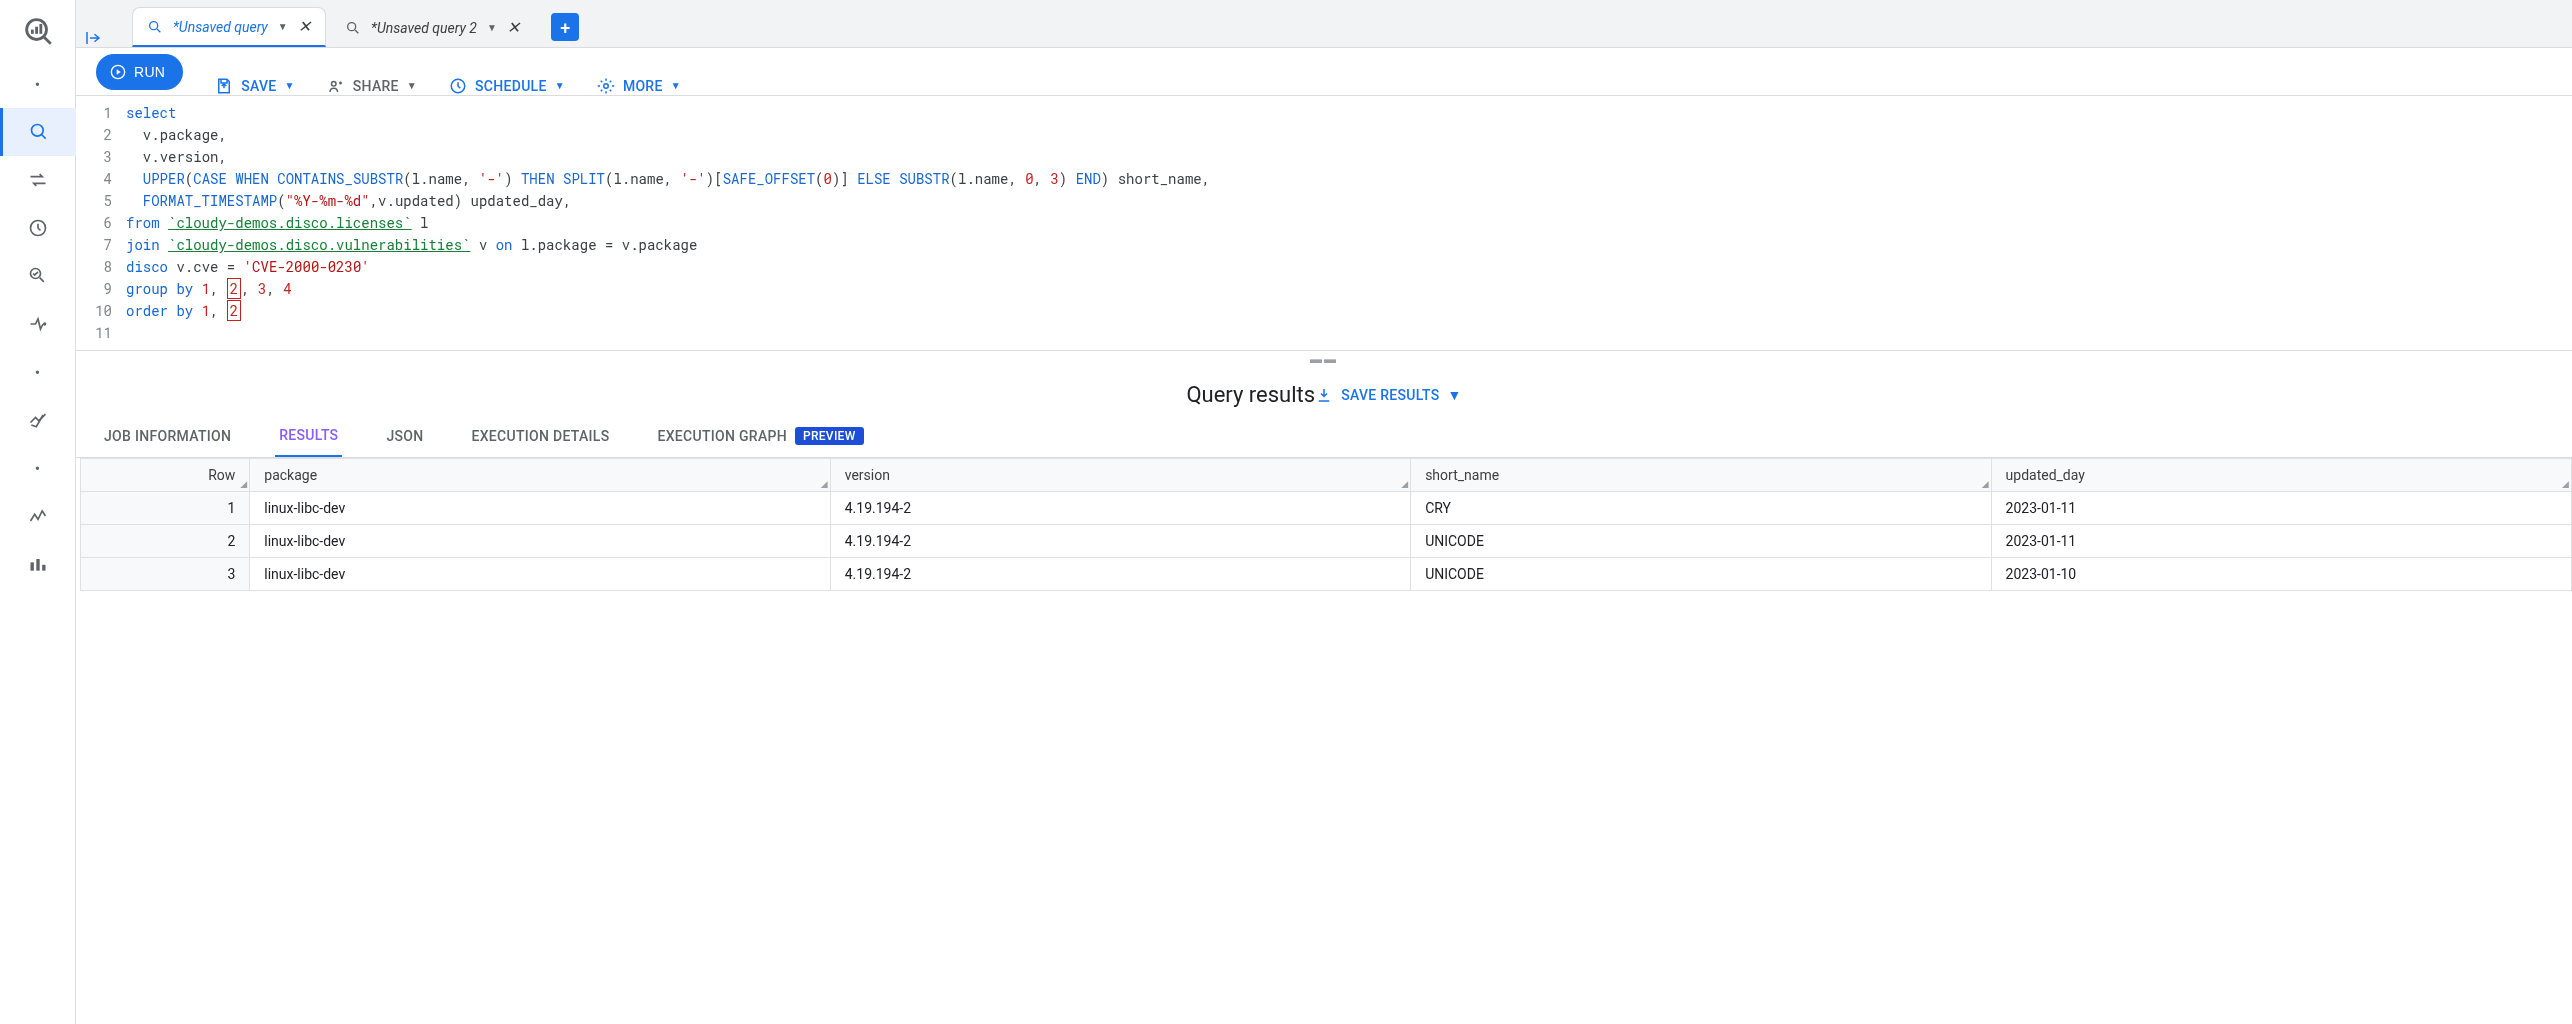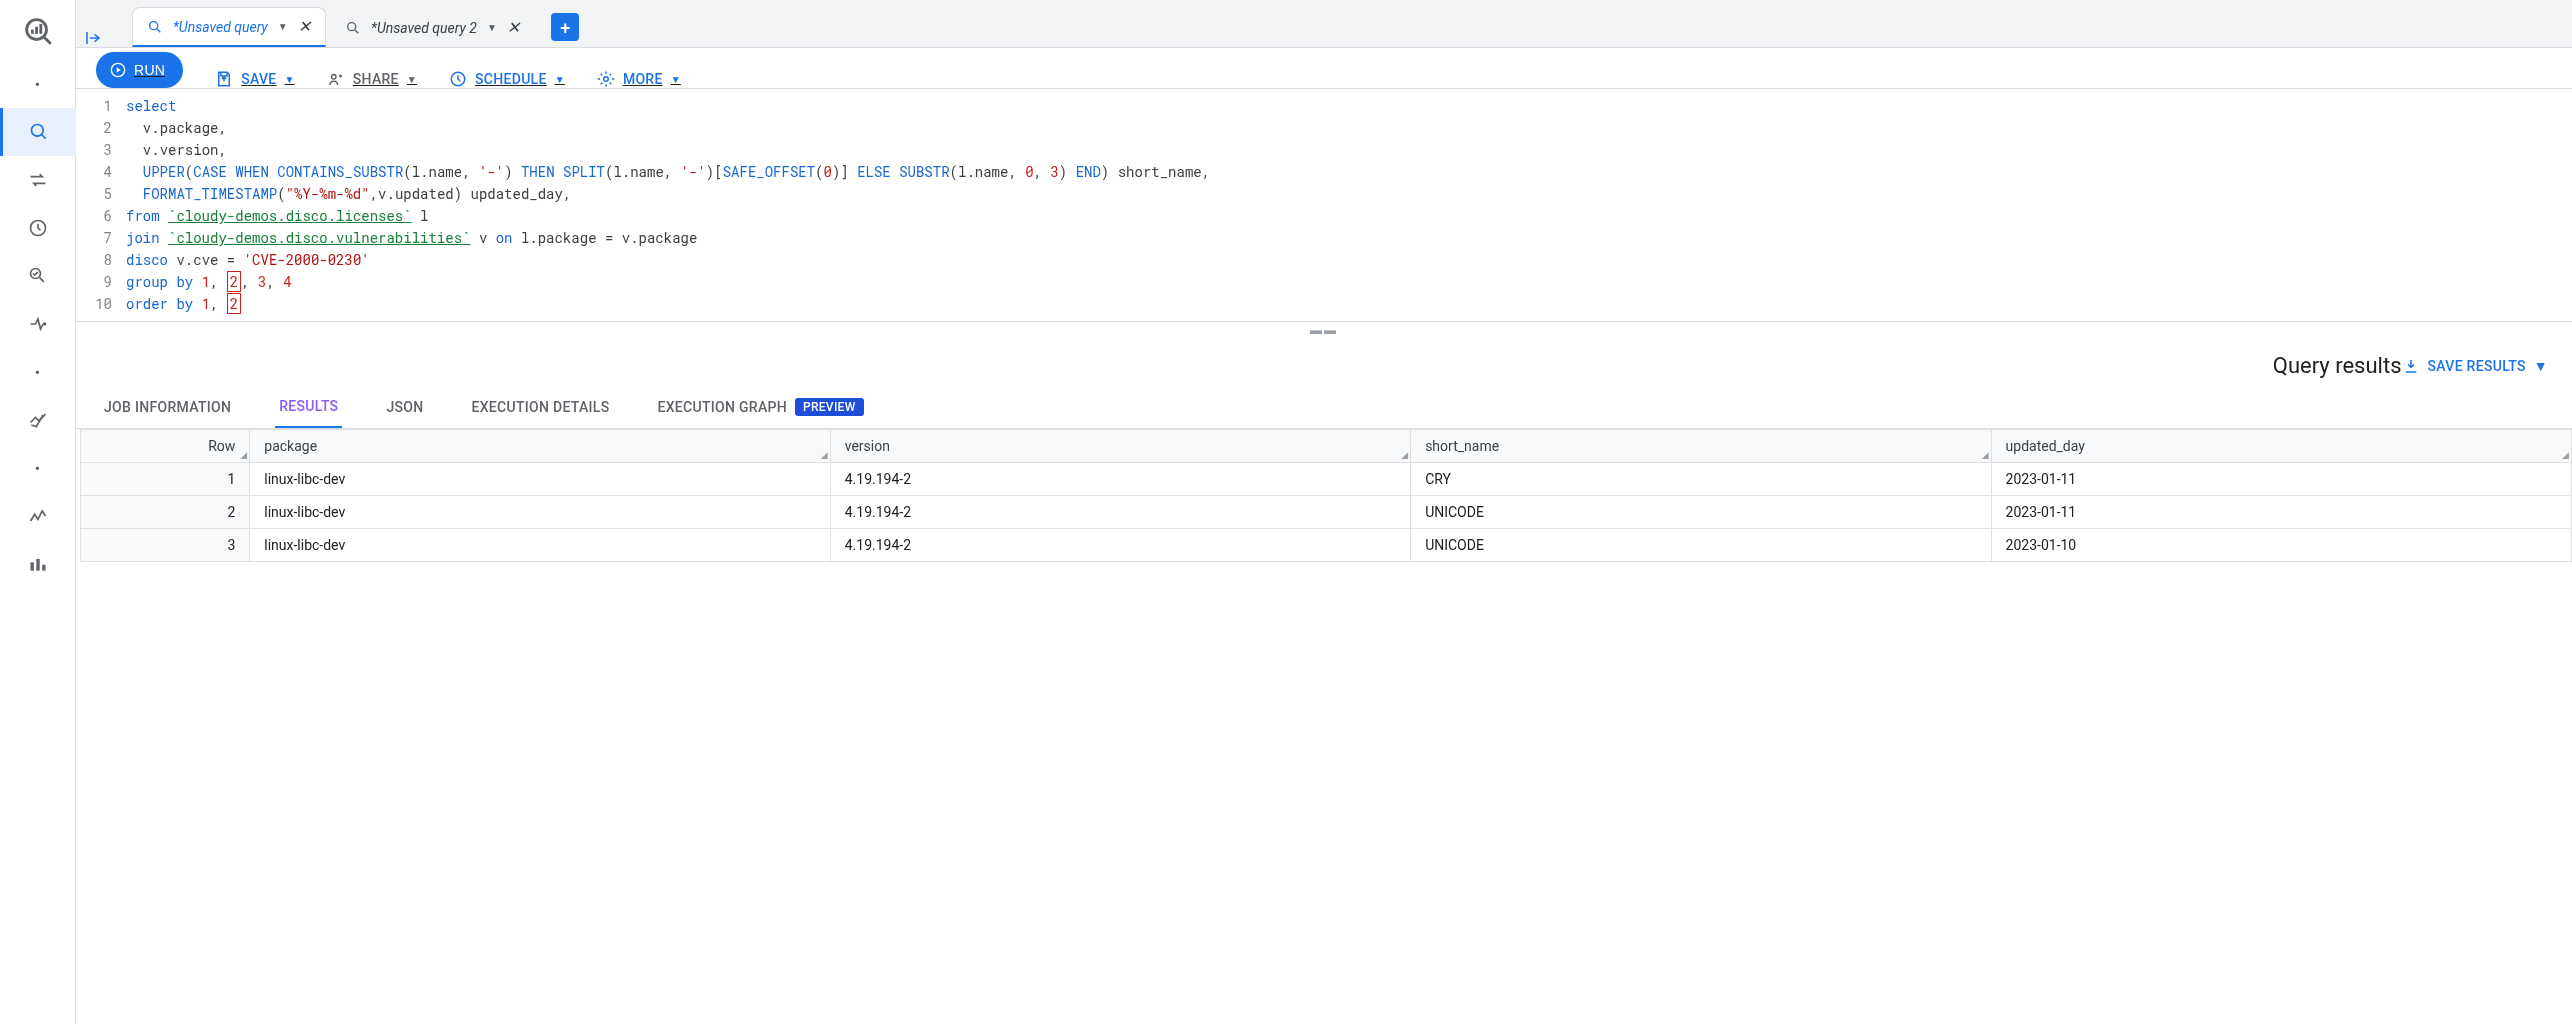--- a/index.html
+++ b/index.html
@@ -17,21 +17,21 @@
 
 .tabs-row { display: flex; align-items: flex-end; height: 48px; background: #f1f3f4; border-bottom: 1px solid #dadce0; padding-left: 8px; }
 .tab { display: flex; align-items: center; height: 40px; padding: 0 14px; border: 1px solid transparent; border-bottom: none; border-radius: 8px 8px 0 0; margin-right: 4px; color: #3c4043; cursor: pointer; gap: 10px; font-style: italic; }
 .tab.active { background: #fff; border-color: #dadce0; border-bottom: 2px solid #1a73e8; color: #1a73e8; }
 .tab .tab-icon { color: #1a73e8; }
 .tab.inactive .tab-icon { color: #5f6368; }
 .tab .caret { font-size: 10px; color: #5f6368; }
 .tab .close { color: #3c4043; font-size: 16px; }
 .tab-add { width: 28px; height: 28px; background: #1a73e8; color: #fff; display: flex; align-items: center; justify-content: center; border-radius: 4px; margin-left: 12px; margin-bottom: 6px; cursor: pointer; font-size: 18px; font-weight: 500; }
 
-.toolbar { height: 41px; display: flex; align-items: flex-end; padding: 0 20px; gap: 32px; border-bottom: 1px solid #dadce0; text-decoration: underline; }
+.toolbar { height: 48px; display: flex; align-items: center; padding: 0 20px; gap: 32px; border-bottom: 1px solid #dadce0; }
 .run-btn { background: #1a73e8; color: #fff; border: none; border-radius: 18px; height: 36px; padding: 0 18px 0 14px; display: flex; align-items: center; gap: 8px; font-weight: 500; font-size: 14px; cursor: pointer; letter-spacing: 0.3px; }
 .tool-btn { display: flex; align-items: center; gap: 8px; color: #1a73e8; font-weight: 500; cursor: pointer; letter-spacing: 0.3px; margin-top: 28px; }
 .tool-btn .caret { font-size: 10px; }
 .tool-btn .ticon { font-size: 16px; }
 .tool-btn.muted { color: #5f6368; }
 .tool-btn.muted .ticon { color: #5f6368; }
 
 .editor { font-family: "Roboto Mono", Menlo, Consolas, monospace; font-size: 14px; line-height: 22px; padding: 6px 0; background: #fff; }
 .editor-line { display: flex; }
 .gutter { width: 50px; text-align: right; padding-right: 14px; color: #80868b; user-select: none; }
@@ -41,21 +41,21 @@
 .str { color: #b31412; }
 .num { color: #c5221f; }
 .id-under { color: #188038; text-decoration: underline; text-decoration-color: #188038; }
 .punct { color: #3c4043; }
 .plain { color: #3c4043; }
 .field { color: #3c4043; }
 .box2 { border: 1px solid #c5221f; padding: 0 2px; }
 
 .drag-handle { height: 16px; display: flex; align-items: center; justify-content: center; border-top: 1px solid #dadce0; color: #9aa0a6; font-size: 12px; letter-spacing: 2px; }
 
-.results-header { display: flex; align-items: center; justify-content: flex-end; padding: 16px 24px 8px 24px; }
+.results-header { display: flex; align-items: center; justify-content: center; padding: 16px 24px 8px 24px; }
 .results-header h2 { font-size: 22px; font-weight: 400; color: #202124; }
 .save-results { color: #1a73e8; font-weight: 500; display: flex; align-items: center; gap: 8px; cursor: pointer; letter-spacing: 0.3px; }
 
 .result-tabs { display: flex; border-bottom: 1px solid #dadce0; padding-left: 24px; gap: 40px; }
 .result-tab { padding: 12px 4px; color: #5f6368; font-weight: 500; letter-spacing: 0.3px; cursor: pointer; display: flex; align-items: center; gap: 8px; }
 .result-tab.active { color: #8b5cf6; border-bottom: 2px solid #1a73e8; }
 .preview-badge { background: #1d4ed8; color: #fff; padding: 2px 8px; border-radius: 3px; font-size: 12px; font-weight: 500; }
 
 .data-table { border-collapse: collapse; margin-left: 4px; }
 .data-table th, .data-table td { border: 1px solid #e0e0e0; padding: 8px 14px; text-align: left; font-weight: 400; }
@@ -253,20 +253,24 @@
           <span class="gutter">8</span>
           <span class="code"><span class="kw">disco</span> <span class="plain">v</span><span class="punct">.</span><span class="field">cve</span> <span class="punct">=</span> <span class="str">'CVE-2000-0230'</span></span>
         </div>
       <div class="editor-line">
           <span class="gutter">9</span>
           <span class="code"><span class="kw">group</span> <span class="kw">by</span> <span class="num">1</span><span class="punct">,</span> <span class="num box2">2</span><span class="punct">,</span> <span class="num">3</span><span class="punct">,</span> <span class="num">4</span></span>
         </div>
       <div class="editor-line">
           <span class="gutter">10</span>
           <span class="code"><span class="kw">order</span> <span class="kw">by</span> <span class="num">1</span><span class="punct">,</span> <span class="num box2">2</span></span>
+        </div>
+      <div class="editor-line">
+          <span class="gutter">11</span>
+          <span class="code"></span>
         </div>
     </div>
 
     <div class="drag-handle">▬▬</div>
 
     <div class="results-header">
       <h2>Query results</h2>
       <div class="save-results">
         <svg width="18" height="18" viewBox="0 0 24 24">
             <path d="M5 20h14M12 4v10M8 10l4 4 4-4" fill="none" stroke="#1a73e8" stroke-width="2"></path>

